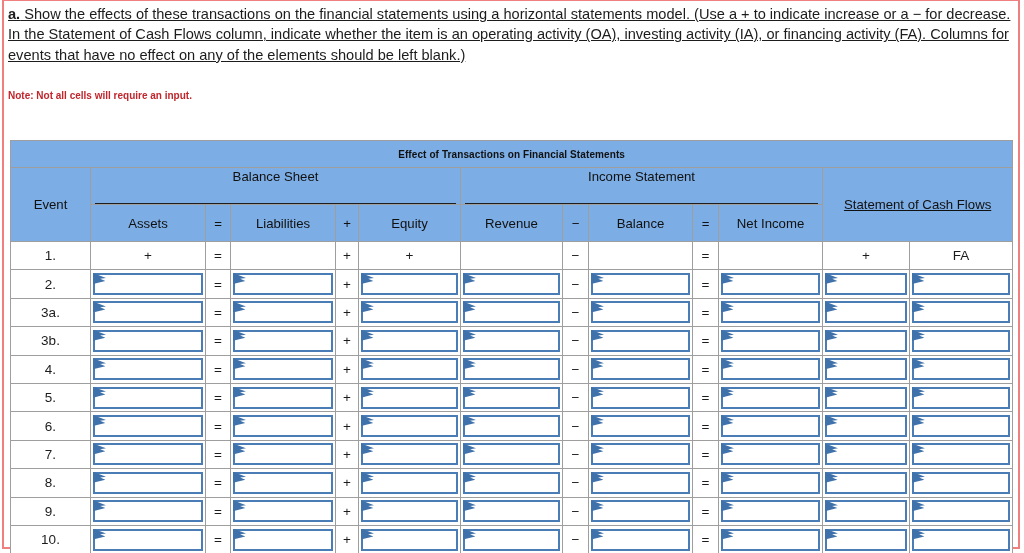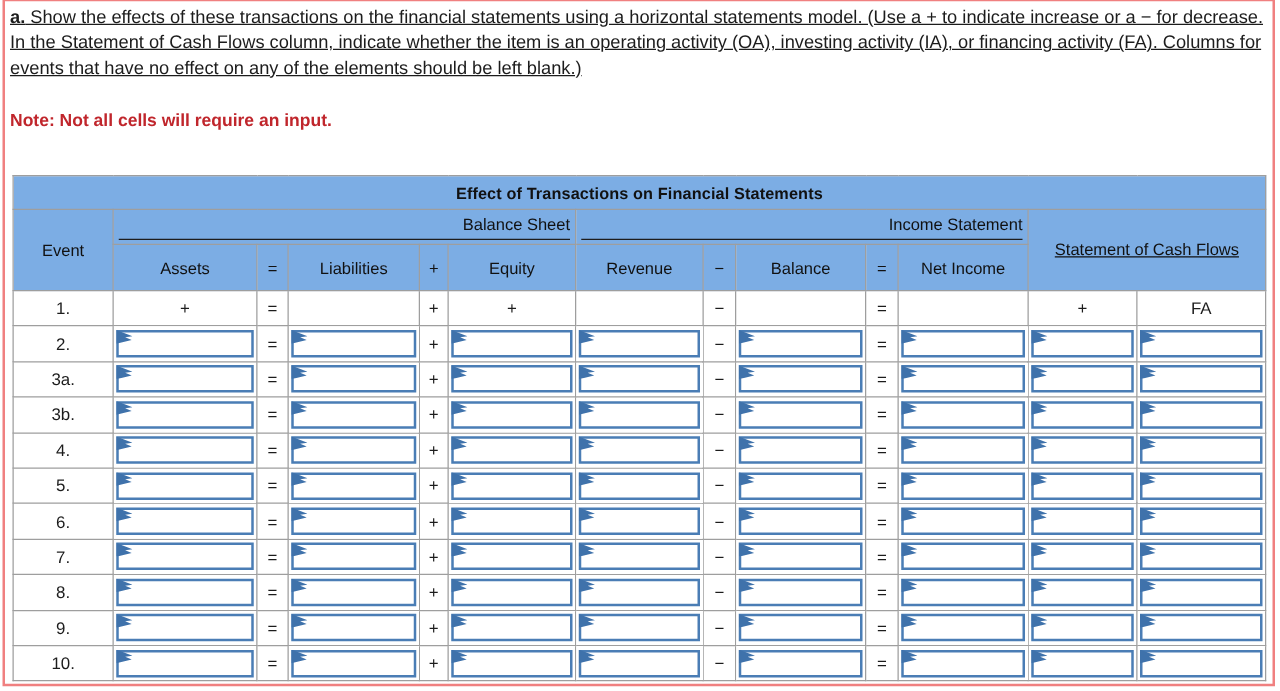--- a/index.html
+++ b/index.html
@@ -36,21 +36,21 @@
     font-size: 14.6px;
     line-height: 20.3px;
     color: #1c1c1c;
     text-decoration: underline;
   }
   .instructions b { font-weight: bold; }
   .note {
     position: absolute;
     left: 8px;
     top: 86px;
-    font-size: 14px;
+    font-size: 10px;
     line-height: 20px;
     font-weight: bold;
     color: #c0262c;
   }
 
   
   .stmt-table {
     position: absolute;
     left: 10px;
     top: 140px;
@@ -70,33 +70,32 @@
   .hdr {
     background: #7cadE4;
     font-weight: bold;
     color: #111111;
     font-size: 13.2px;
   }
   .title-row td {
     height: 26px;
     background: #7cadE4;
     font-weight: bold;
-    font-size: 13px;
+    font-size: 10px;
     letter-spacing: .1px;
   }
   .group-row td { height: 27px; }
   .col-row td { height: 36px; }
 
   .grp-label {
     display: block;
     border-bottom: 1.5px solid #1d1d1d;
     margin: 0 4px;
-    padding-bottom: 3px;
+    padding-bottom: 18px;
     line-height: 17px;
-    text-align: right;
   }
   .grp-plain { line-height: 16px; padding: 0 4px; text-decoration: underline; }
 
   .data-row td {
     height: 27.4px;
     background: #ffffff;
     font-size: 13.5px;
     color: #1c1c1c;
   }
   .evt-cell { font-size: 13.5px; }

